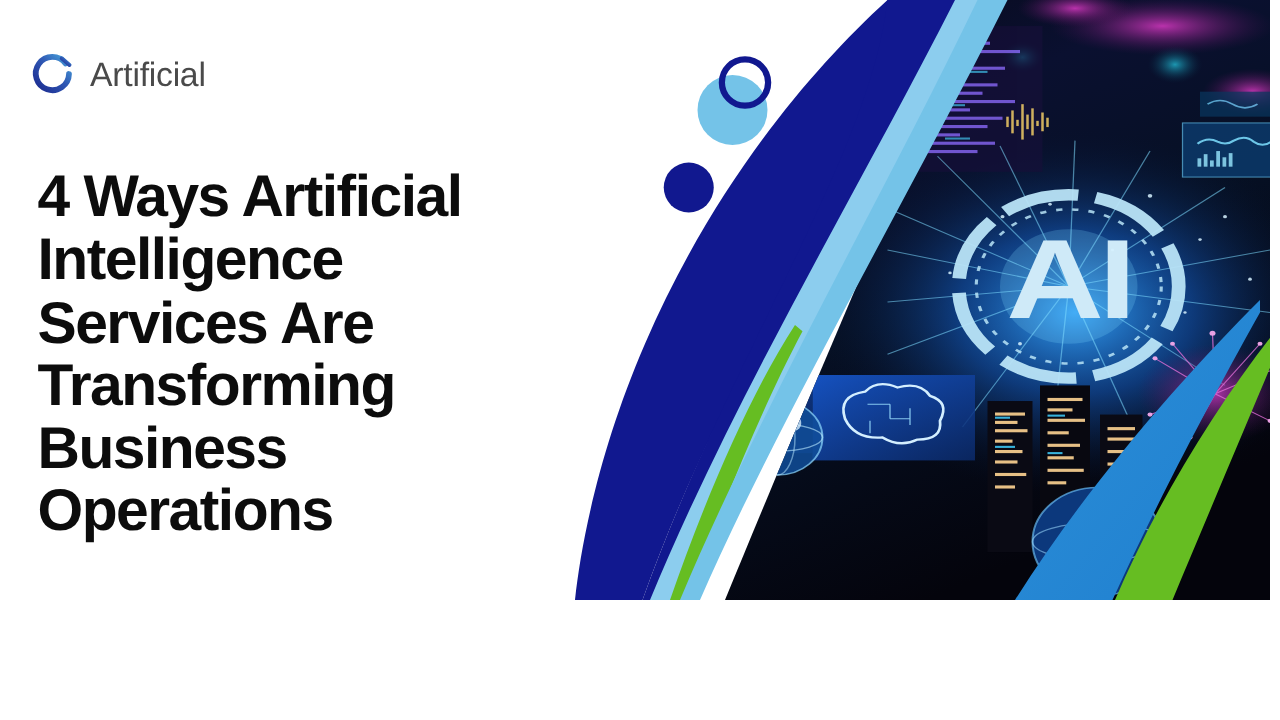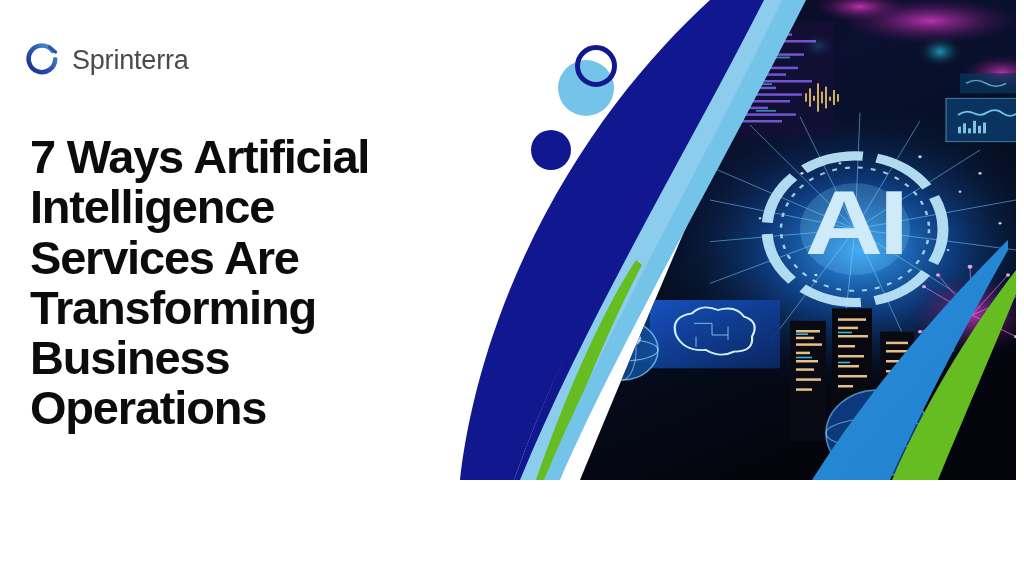--- a/index.html
+++ b/index.html
@@ -75,24 +75,24 @@
       <defs>
         <linearGradient id="gLogo" x1="0" y1="1" x2="1" y2="0">
           <stop offset="0%" stop-color="#1b2a8f"></stop>
           <stop offset="55%" stop-color="#2f58b4"></stop>
           <stop offset="100%" stop-color="#49a7dd"></stop>
         </linearGradient>
       </defs>
       <path d="M30.5 10.8 A13.3 13.3 0 1 0 33.2 19.2" fill="none" stroke="url(#gLogo)" stroke-width="4.6" stroke-linecap="round"></path>
       <path d="M27.4 6.6 L33.6 12.0" fill="none" stroke="url(#gLogo)" stroke-width="3.2" stroke-linecap="round"></path>
     </svg>
-    <span id="brand-name">Sprinterra</span>
+    <span id="brand-name">Artificial</span>
   </div>
 
-  <h1 id="headline">7 Ways Artificial Intelligence Services Are Transforming Business Operations</h1>
+  <h1 id="headline">4 Ways Artificial Intelligence Services Are Transforming Business Operations</h1>
 
   <div class="deco" id="deco-circle-light"></div>
   <div class="deco" id="deco-circle-navy"></div>
   <div class="deco" id="deco-ring"></div>
 
   <div id="art">
     <svg viewBox="0 0 564 576" preserveAspectRatio="none">
       <defs>
 
         <clipPath id="photoClip">

